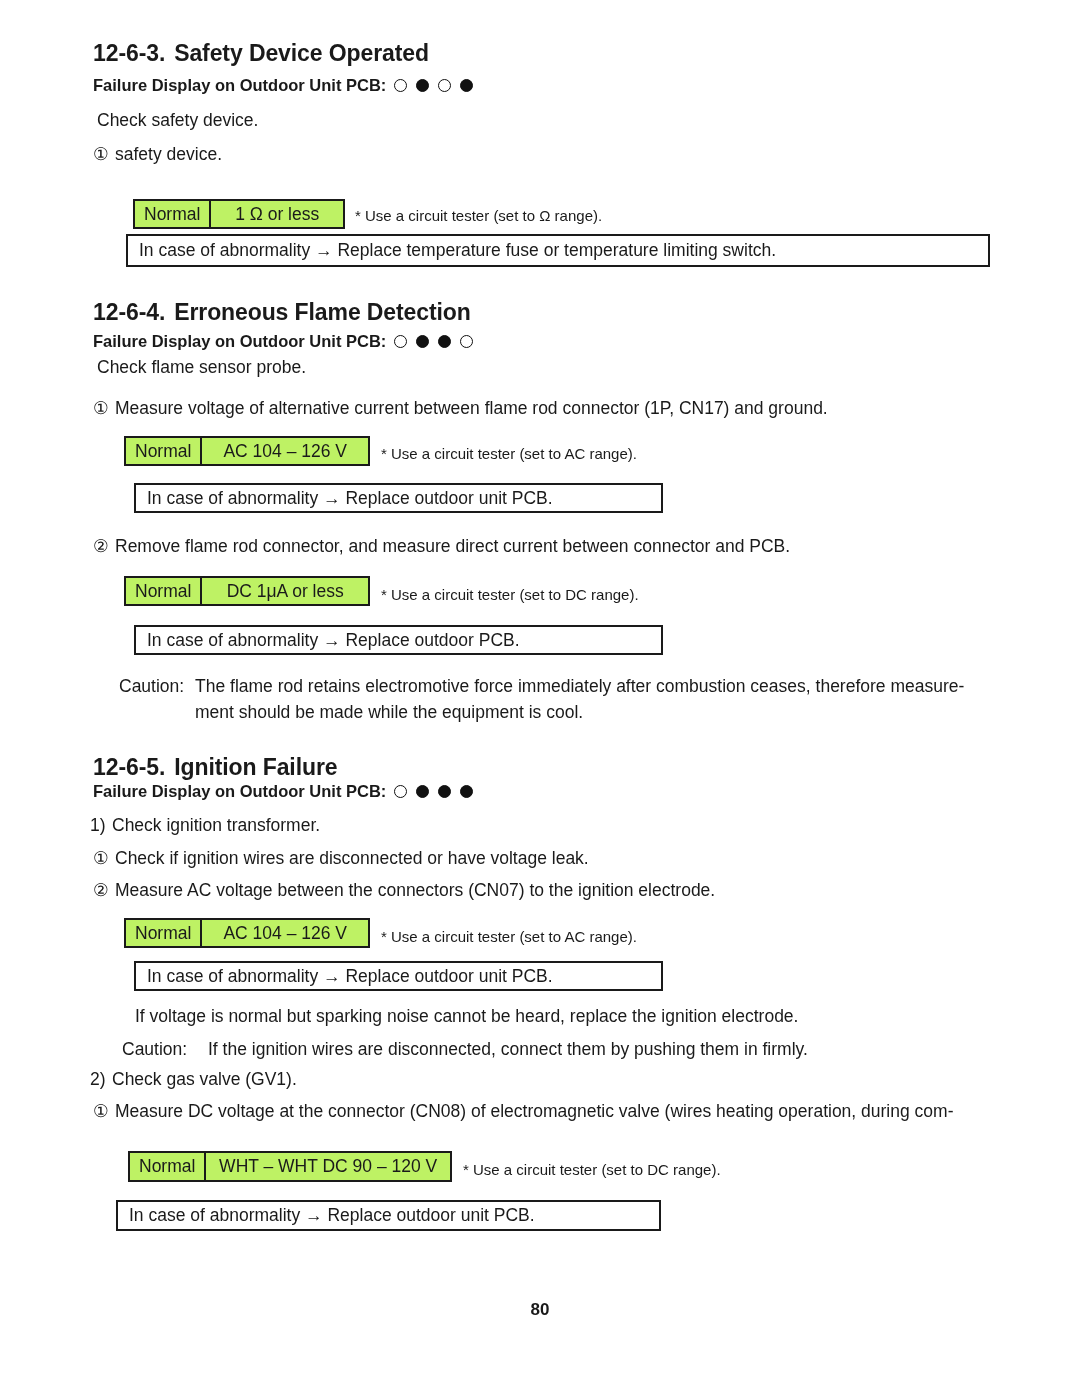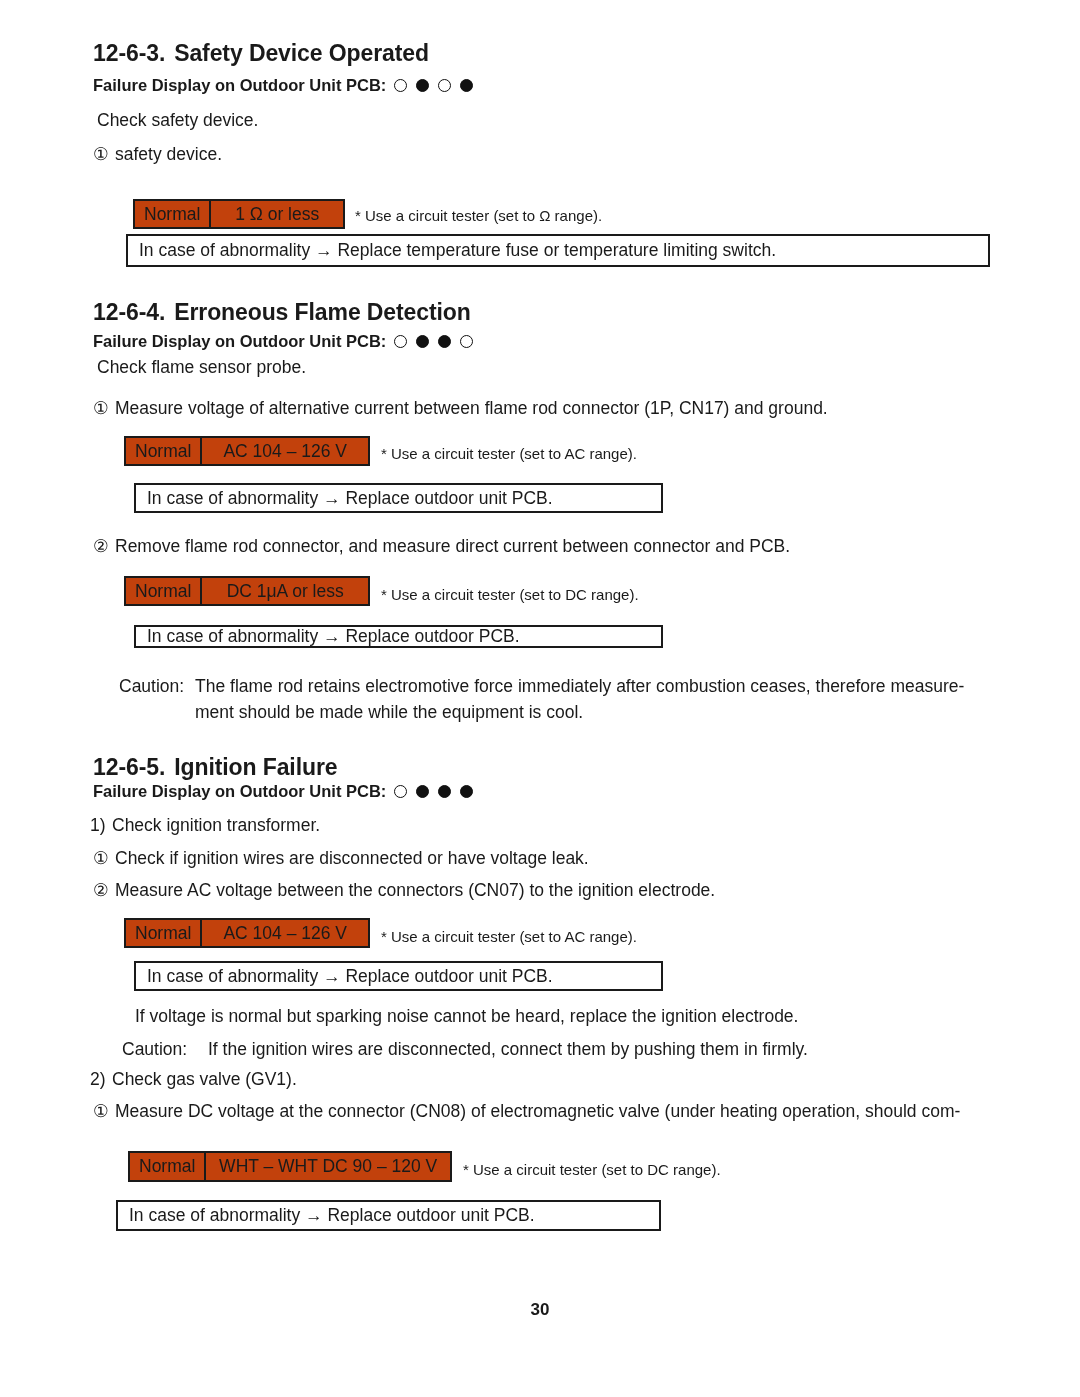--- a/index.html
+++ b/index.html
@@ -87,21 +87,21 @@
   }
   .caution .c-body { display: block; }
 
   
   .norm-box {
     position: absolute;
     border: 2px solid #1a1a1a;
     box-sizing: border-box;
     display: flex;
     align-items: stretch;
-    background: #c2410c;
+    background: #bef264;
   }
   .norm-box .cell-label {
     display: flex;
     align-items: center;
     justify-content: center;
     font-size: 17.5px;
     padding: 0 9px;
     border-right: 2px solid #1a1a1a;
     box-sizing: border-box;
     white-space: nowrap;
@@ -211,21 +211,21 @@
     <span class="marker">②</span>
     <span class="txt">Remove flame rod connector, and measure direct current between connector and PCB.</span>
   </div>
 
   <div class="norm-box" style="left:124px; top:576px; width:246px; height:30px;">
     <div class="cell-label">Normal</div>
     <div class="cell-value">DC 1μA or less</div>
   </div>
   <div class="note" style="left:381px; top:586px;">* Use a circuit tester (set to DC range).</div>
 
-  <div class="abn-box" style="left:134px; top:625px; width:529px; height:23px;">In case of abnormality → Replace outdoor PCB.</div>
+  <div class="abn-box" style="left:134px; top:625px; width:529px; height:30px;">In case of abnormality → Replace outdoor PCB.</div>
 
   <div class="caution" style="left:119px; top:673px; width:890px; padding-left:76px;">
     <span class="c-label">Caution:</span>
     <span class="c-body">The flame rod retains electromotive force immediately after combustion ceases, therefore measure-</span>
     <span class="c-body">ment should be made while the equipment is cool.</span>
   </div>
 
   <div class="sec-heading" style="left:93px; top:754px;">
     <span class="num">12-6-5.</span><span>Ignition Failure</span>
   </div>
@@ -270,26 +270,26 @@
     <span class="c-body">If the ignition wires are disconnected, connect them by pushing them in firmly.</span>
   </div>
 
   <div class="hang" style="left:90px; top:1066px; width:900px; padding-left:22px;">
     <span class="marker">2)</span>
     <span class="txt">Check gas valve (GV1).</span>
   </div>
 
   <div class="hang" style="left:93px; top:1098px; width:905px; padding-left:22px;">
     <span class="marker">①</span>
-    <span class="txt">Measure DC voltage at the connector (CN08) of electromagnetic valve (under heating operation, should com-</span>
+    <span class="txt">Measure DC voltage at the connector (CN08) of electromagnetic valve (wires heating operation, during com-</span>
   </div>
 
   <div class="norm-box" style="left:128px; top:1151px; width:324px; height:31px;">
     <div class="cell-label">Normal</div>
     <div class="cell-value">WHT – WHT  DC 90 – 120 V</div>
   </div>
   <div class="note" style="left:463px; top:1161px;">* Use a circuit tester (set to DC range).</div>
 
   <div class="abn-box" style="left:116px; top:1200px; width:545px; height:31px;">In case of abnormality → Replace outdoor unit PCB.</div>
 
-  <div class="page-num" style="top:1300px;">30</div>
+  <div class="page-num" style="top:1300px;">80</div>
 
 </div>
 
 </body></html>

